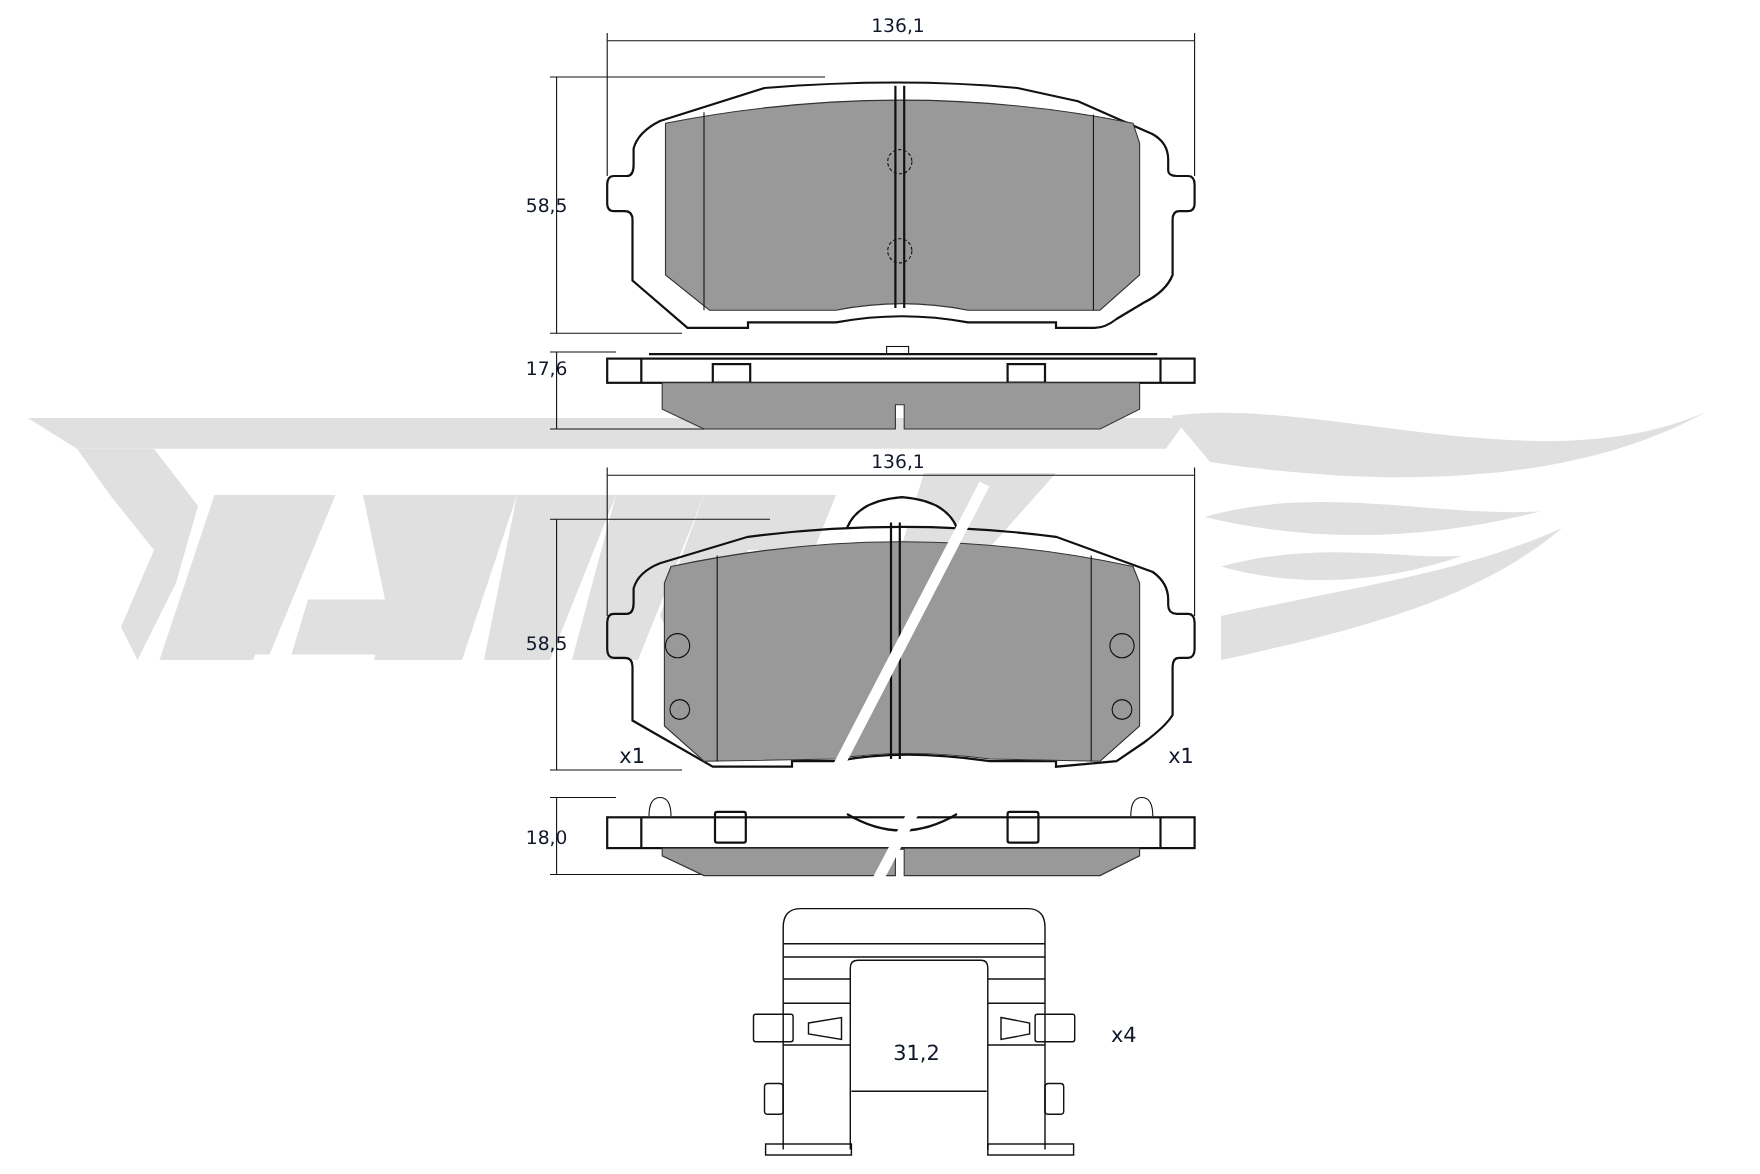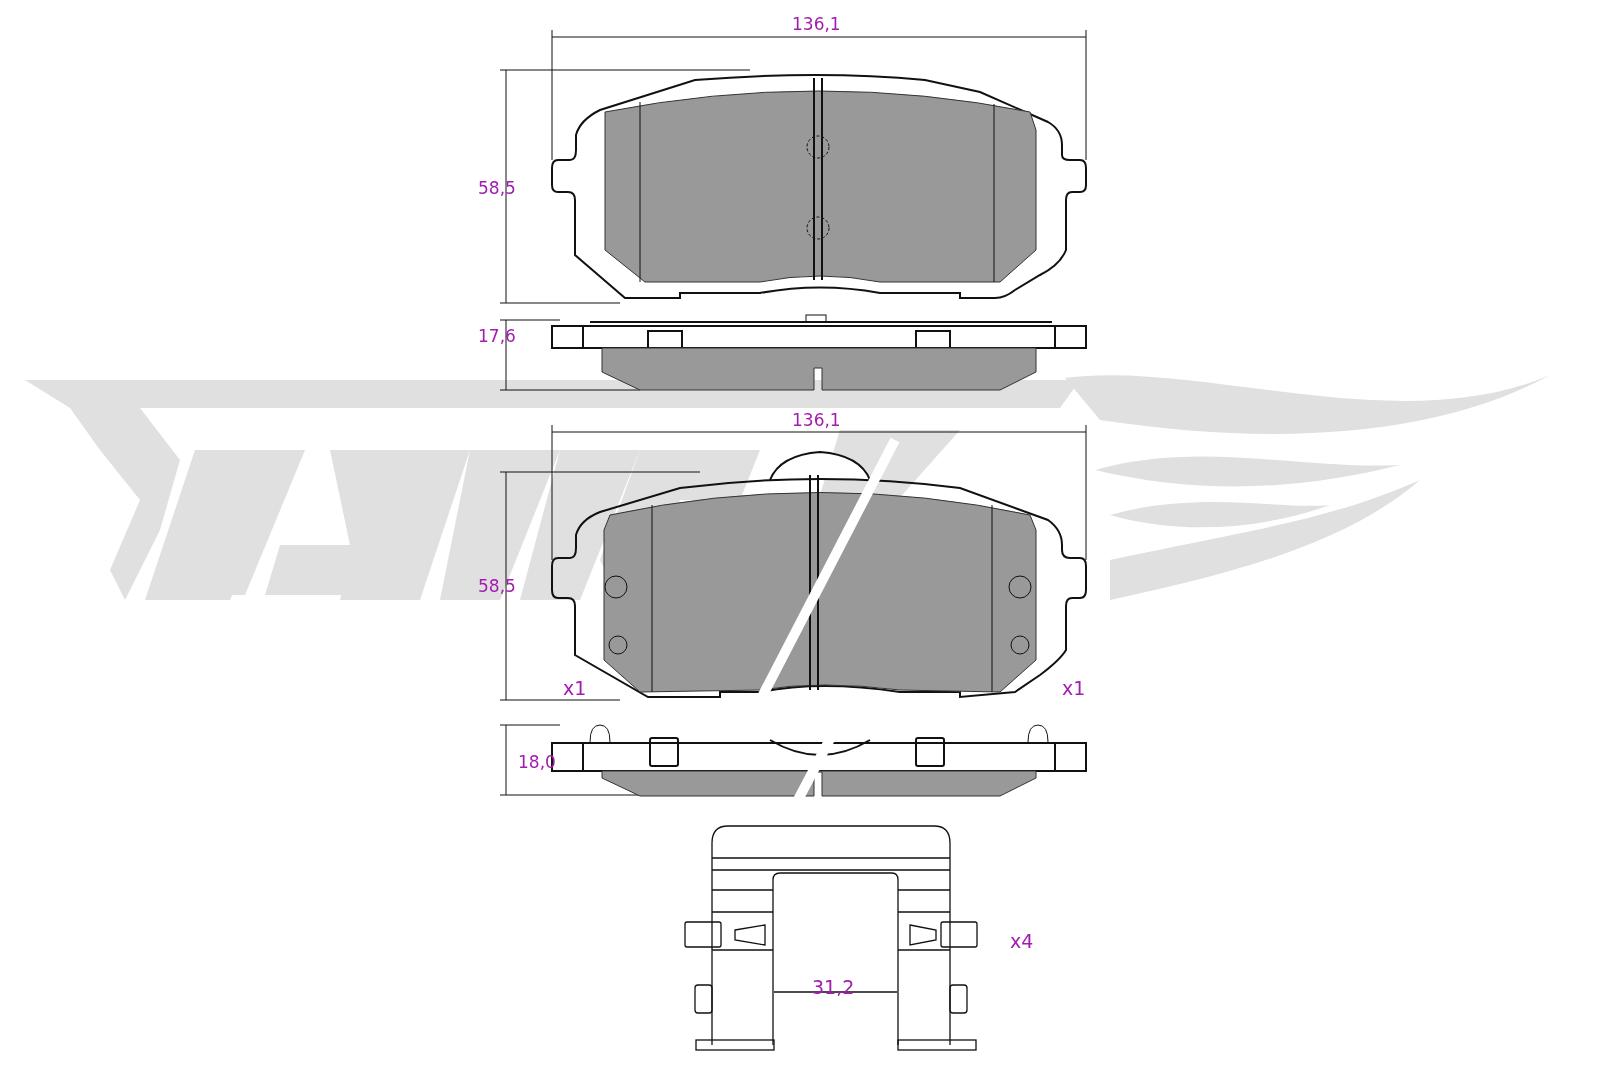--- a/index.html
+++ b/index.html
@@ -1,19 +1,19 @@
 <!DOCTYPE html>
 <html><head>
 <meta charset="utf-8">
 <style>
   html, body { margin:0; padding:0; background:#ffffff; }
   body { width:1600px; height:1067px; position:relative; overflow:hidden;
          font-family:"DejaVu Sans", sans-serif; }
   svg#drawing { position:absolute; left:0; top:0; }
-  .dim-text { position:absolute; font-size:17px; color:#a21caf; white-space:nowrap;
+  .dim-text { position:absolute; font-size:17px; color:#0f172a; white-space:nowrap;
               font-family:"DejaVu Sans", sans-serif; }
   .small-text { font-size:19px; }
 </style>
 </head>
 <body>
 
 <svg id="drawing" width="1600" height="1067" viewBox="0 0 1600 1067" xmlns="http://www.w3.org/2000/svg">
 
   <g fill="#e0e0e0">
 
@@ -137,16 +137,16 @@
 </svg>
 
 <div class="dim-text" style="left:792px; top:14px;">136,1</div>
 <div class="dim-text" style="left:478px; top:178px;">58,5</div>
 <div class="dim-text" style="left:478px; top:326px;">17,6</div>
 
 <div class="dim-text" style="left:792px; top:410px;">136,1</div>
 <div class="dim-text" style="left:478px; top:576px;">58,5</div>
 <div class="dim-text small-text" style="left:563px; top:677px;">x1</div>
 <div class="dim-text small-text" style="left:1062px; top:677px;">x1</div>
-<div class="dim-text" style="left:478px; top:752px;margin-left:40px;">18,0</div>
+<div class="dim-text" style="left:478px; top:752px;">18,0</div>
 
-<div class="dim-text small-text" style="left:812px; top:976px;">31,2</div>
+<div class="dim-text small-text" style="left:812px; top:947px;">31,2</div>
 <div class="dim-text small-text" style="left:1010px; top:930px;">x4</div>
 
 </body></html>

